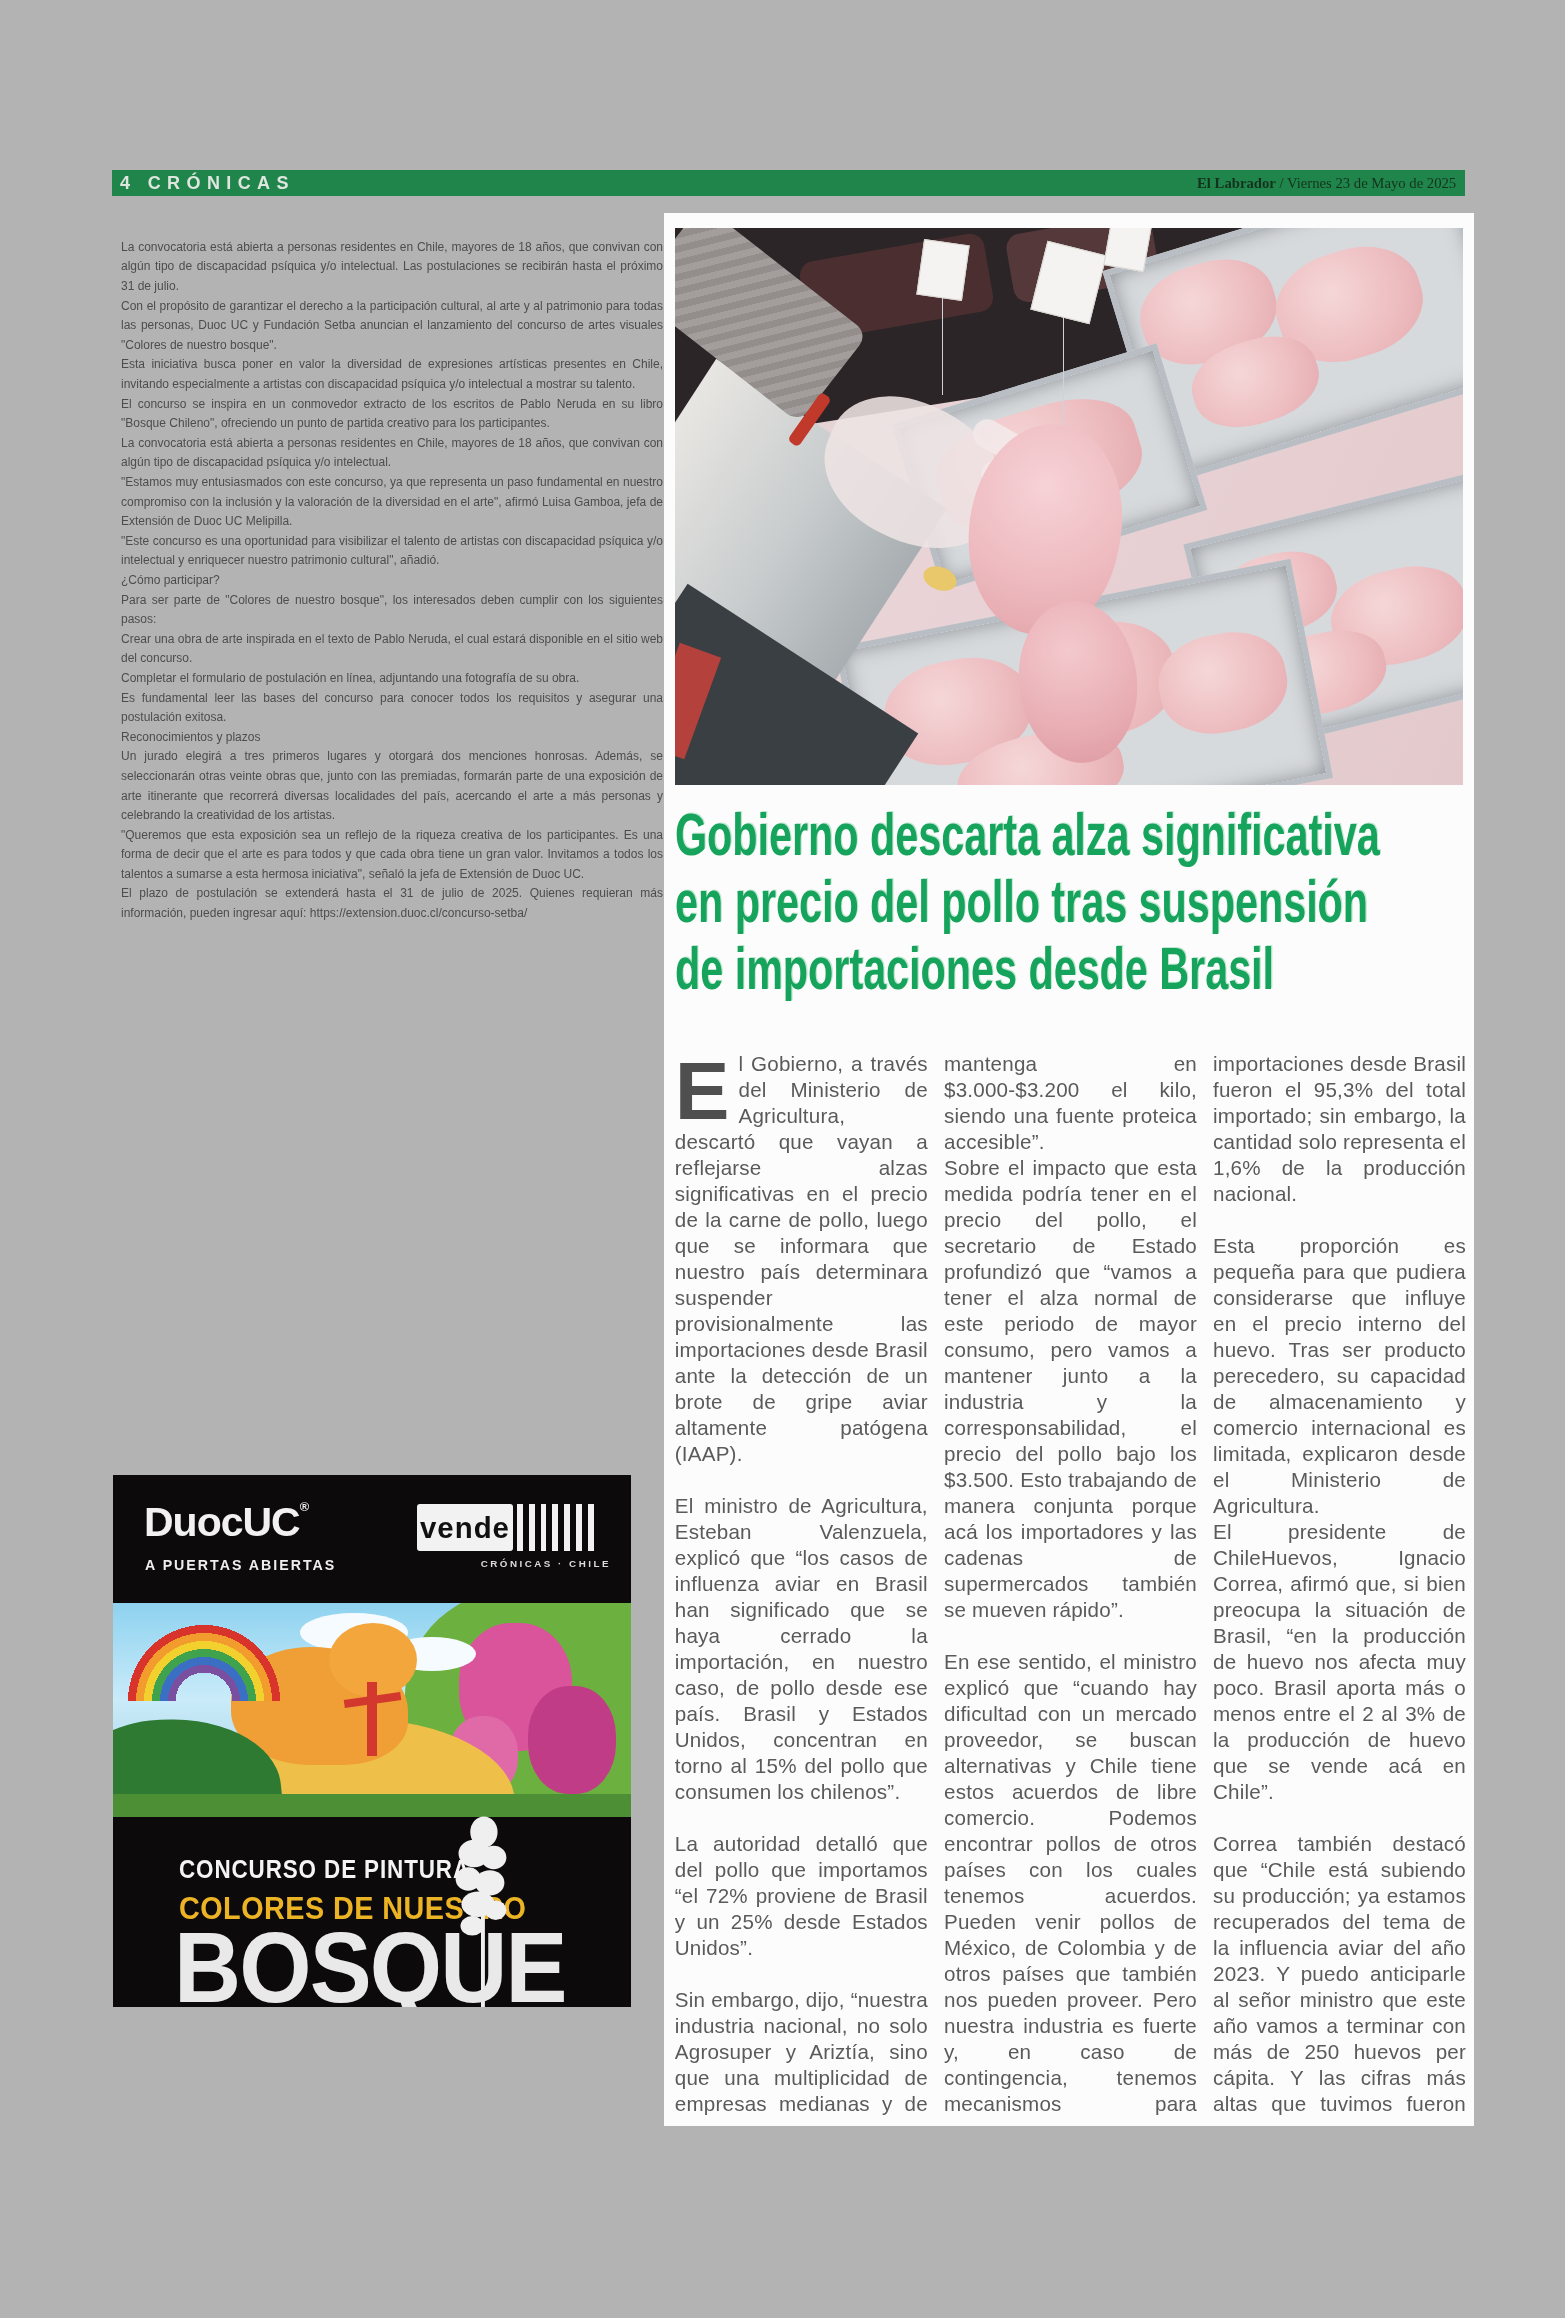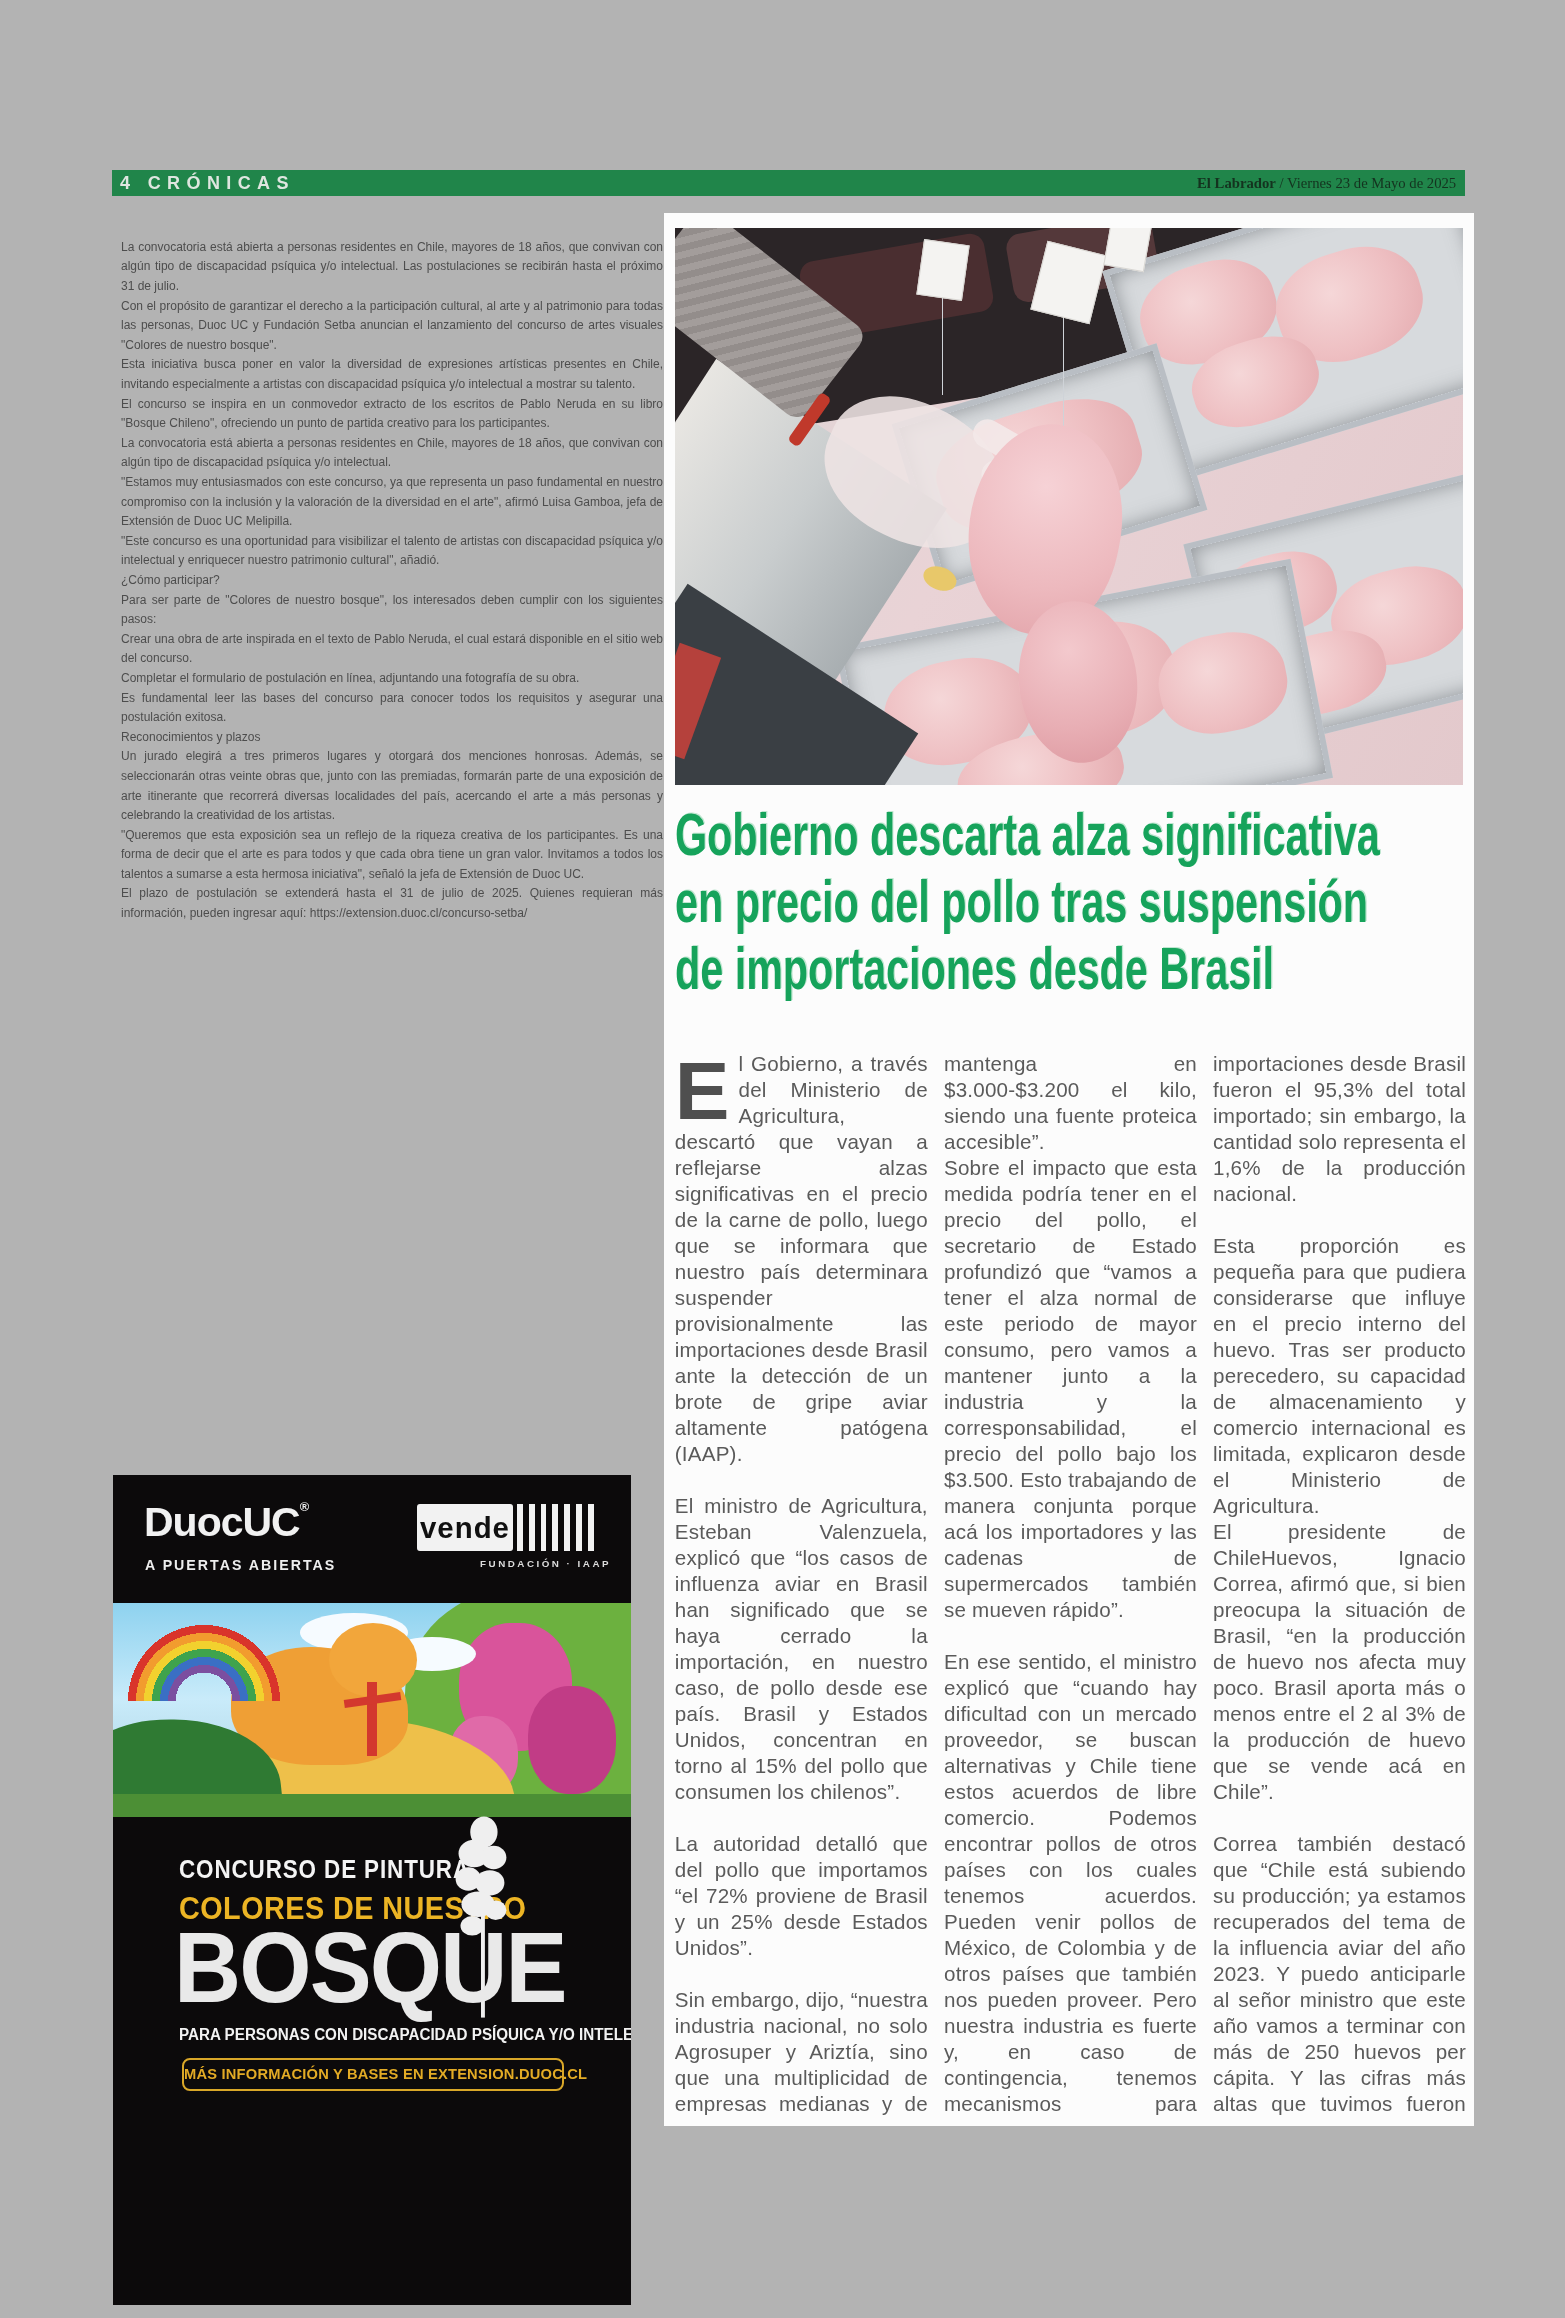--- a/index.html
+++ b/index.html
@@ -15,21 +15,21 @@
   .masthead .mh-bold{font-weight:bold;}
 
   
   .left-article{position:absolute;left:121px;top:230px;width:542px;}
   .left-headline{font-size:29.4px;line-height:38px;font-weight:bold;color:#3c3c3c;}
   .left-headline .green{color:#2aa25b;}
   .left-body{margin-top:7.9px;font-size:12px;line-height:19.6px;color:#4d4d4d;text-align:justify;
     white-space:pre-line;}
 
   
-  .poster{position:absolute;left:113px;top:1475px;width:518px;height:830px;background:#0c0a0b;overflow:hidden;}
+  .poster{position:absolute;left:113px;top:1475px;width:518px;height:532px;background:#0c0a0b;overflow:hidden;}
   .duoc-logo{position:absolute;left:31px;top:23.6px;font-size:41px;font-weight:bold;color:#f1f1f1;letter-spacing:-1px;}
   .duoc-reg{font-size:12.8px;vertical-align:top;}
   .duoc-tagline{position:absolute;left:32px;top:82px;font-size:14.2px;color:#eeeeee;letter-spacing:2px;font-weight:bold;}
   .setba-box{position:absolute;left:304px;top:28.5px;width:96px;height:47px;background:#f2f2f2;border-radius:2.9px;
     text-align:center;line-height:47px;font-size:29.4px;font-weight:bold;color:#111;letter-spacing:1px;}
   .setba-bars{position:absolute;left:404px;top:28.5px;height:47px;width:93px;}
   .setba-bars i{display:inline-block;width:5.9px;height:47px;background:#f2f2f2;margin-right:5.9px;}
   .setba-sub{position:absolute;left:344px;top:83px;width:154px;text-align:right;font-size:9.8px;
     letter-spacing:2.5px;color:#dcdcdc;font-weight:bold;}
   .painting{position:absolute;left:0;top:128px;width:518px;height:214px;overflow:hidden;
@@ -133,21 +133,21 @@
 Un jurado elegirá a tres primeros lugares y otorgará dos menciones honrosas. Además, se seleccionarán otras veinte obras que, junto con las premiadas, formarán parte de una exposición de arte itinerante que recorrerá diversas localidades del país, acercando el arte a más personas y celebrando la creatividad de los artistas.
 "Queremos que esta exposición sea un reflejo de la riqueza creativa de los participantes. Es una forma de decir que el arte es para todos y que cada obra tiene un gran valor. Invitamos a todos los talentos a sumarse a esta hermosa iniciativa", señaló la jefa de Extensión de Duoc UC.
 El plazo de postulación se extenderá hasta el 31 de julio de 2025. Quienes requieran más información, pueden ingresar aquí: https://extension.duoc.cl/concurso-setba/</div>
   </div>
 
   <div class="poster">
     <div class="duoc-logo"><span>DuocUC</span><span class="duoc-reg">®</span></div>
     <div class="duoc-tagline">A PUERTAS ABIERTAS</div>
     <div class="setba-box">vende</div>
     <div class="setba-bars"><i></i><i></i><i></i><i></i><i></i><i></i><i></i></div>
-    <div class="setba-sub">FUNDACIÓN · IAAP</div>
+    <div class="setba-sub">CRÓNICAS · CHILE</div>
 
     <div class="painting">
       <div class="p-hill-right"></div>
       <div class="p-flower1"></div>
       <div class="p-flower2"></div>
       <div class="p-flower3"></div>
       <div class="p-cloud" style="left:187px;top:9.8px;width:108px;height:39px;"></div>
       <div class="p-cloud" style="left:275px;top:34px;width:88px;height:34px;"></div>
       <div class="p-hill-yellow"></div>
       <div class="p-orange-mound"></div>

